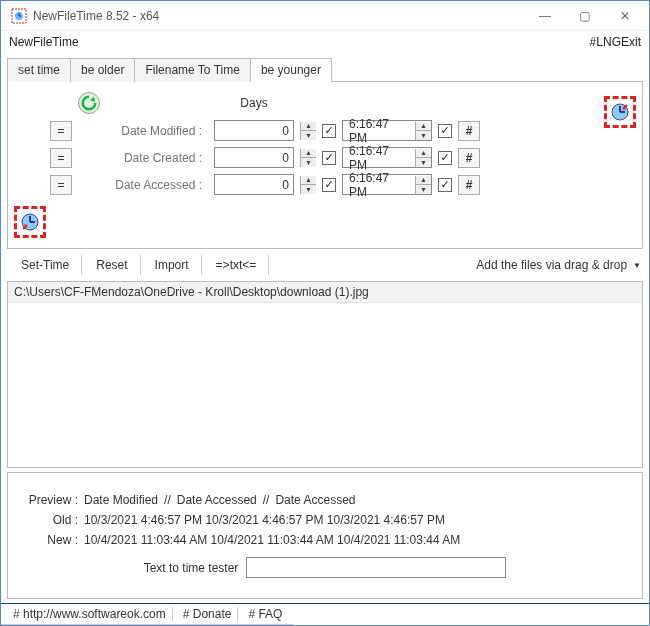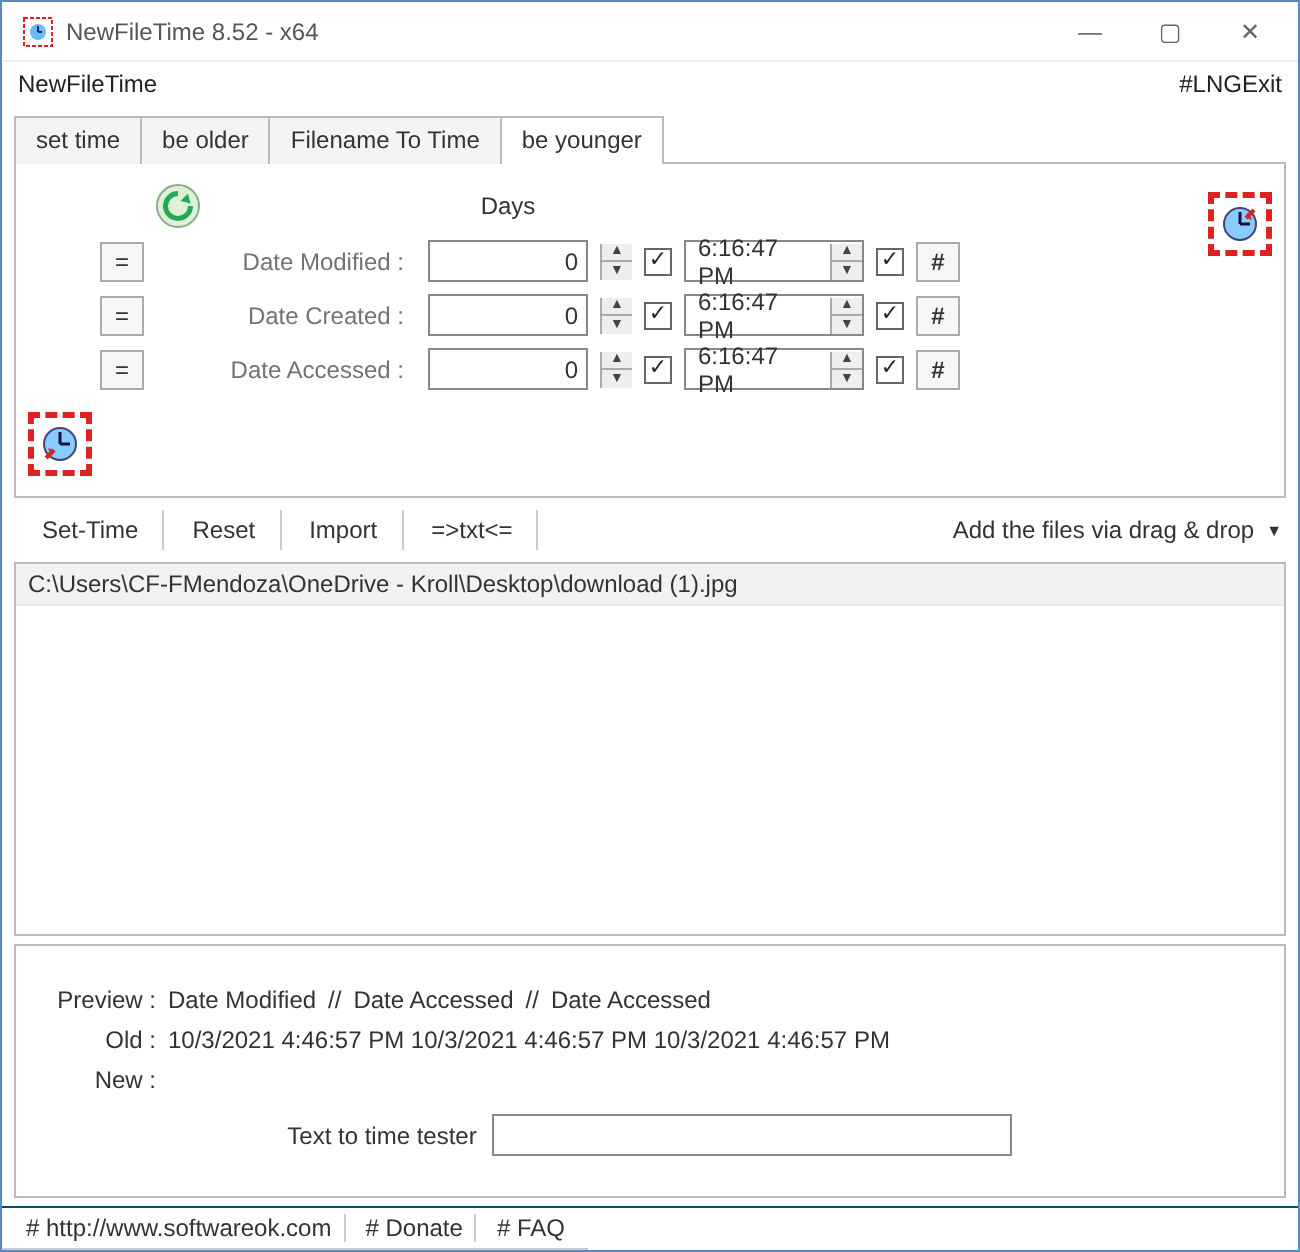--- a/index.html
+++ b/index.html
@@ -223,20 +223,21 @@
     <span>Date Accessed</span>
     <span>//</span>
     <span>Date Accessed</span>
   </div>
   <div class="pline">
     <span class="plab">Old  :</span>
     <span class="pval">10/3/2021 4:46:57 PM   10/3/2021 4:46:57 PM   10/3/2021 4:46:57 PM</span>
   </div>
   <div class="pline">
     <span class="plab">New  :</span>
+    <span class="pval">10/4/2021 11:03:44 AM 10/4/2021 11:03:44 AM 10/4/2021 11:03:44 AM</span>
   </div>
   <div class="ttt">
     <span>Text to time tester</span>
     <input type="text" value="" style="">
   </div>
 </div>
 
 </div>
 
 <div class="statusbar">

